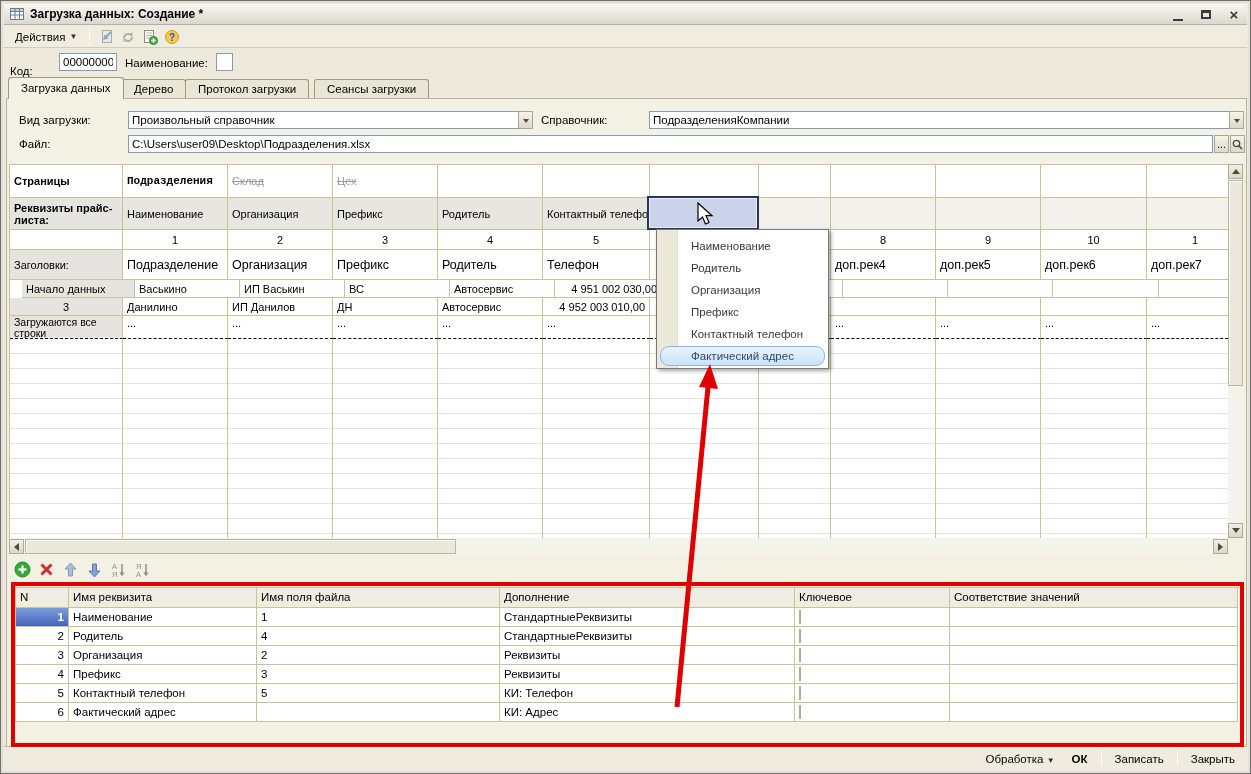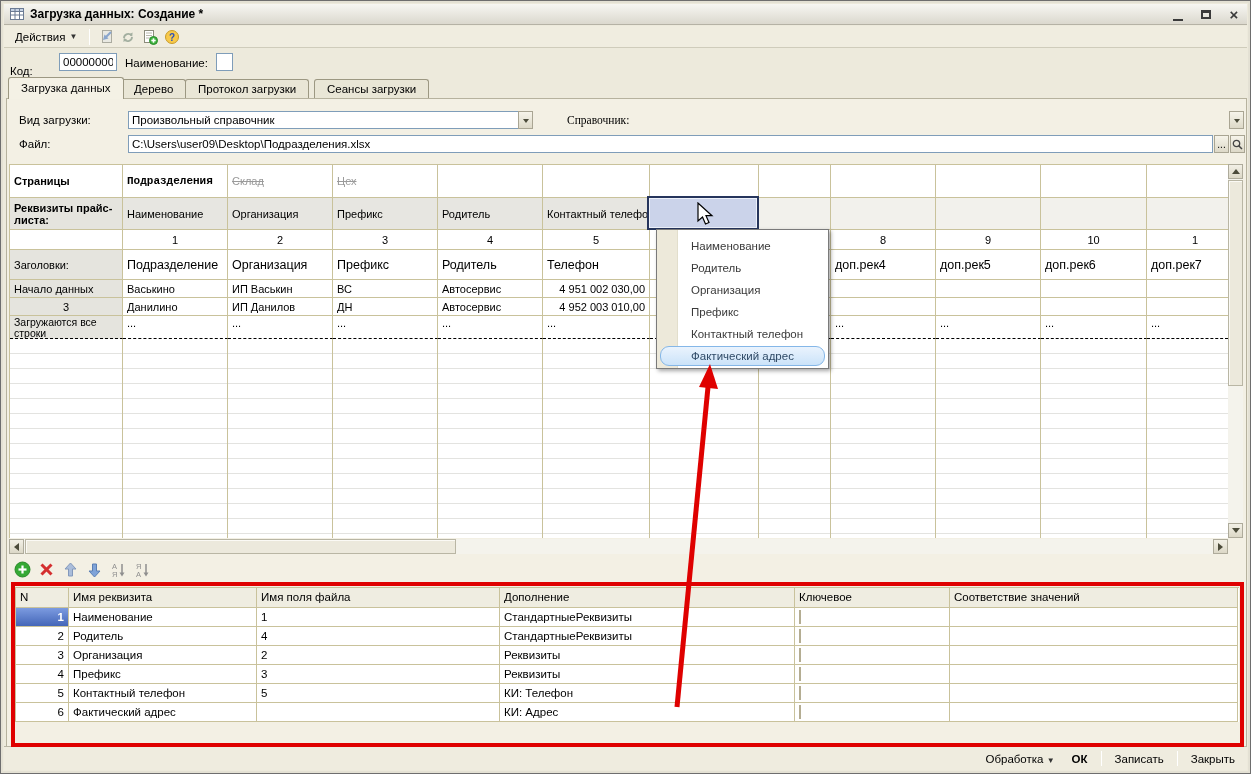--- a/index.html
+++ b/index.html
@@ -180,21 +180,22 @@
 
   <div class="tab active" style="left:7px;">Загрузка данных</div>
   <div class="tab" style="left:120px;">Дерево</div>
   <div class="tab" style="left:184px;">Протокол загрузки</div>
   <div class="tab" style="left:313px;">Сеансы загрузки</div>
   <div class="panel"></div>
 
   <span class="lbl" style="left:18px;top:113px;z-index:2;">Вид загрузки:</span>
   <input class="inp" style="left: 127px; top: 110px; width: 391px; height: 18px; z-index: 2;" readonly="" value="Произвольный справочник">
   <span class="combo-btn" style="left:517px;top:110px;height:18px;z-index:2;"></span>
-  <span class="lbl" style="left:566px;top:113px;z-index:2;font-family:Liberation Serif, serif;">Справочник:</span>
+  <span class="lbl" style="left:540px;top:113px;z-index:2;">Справочник:</span>
+  <input class="inp" style="left: 648px; top: 110px; width: 581px; height: 18px; z-index: 2;" readonly="" value="ПодразделенияКомпании">
   <span class="combo-btn" style="left:1228px;top:110px;height:18px;z-index:2;"></span>
 
   <span class="lbl" style="left:18px;top:137px;z-index:2;">Файл:</span>
   <input class="inp" style="left: 127px; top: 134px; width: 1085px; height: 18px; z-index: 2;" readonly="" value="C:\Users\user09\Desktop\Подразделения.xlsx">
   <span class="sq-btn" style="left:1213px;top:134px;width:15px;height:18px;z-index:2;">...</span>
   <span class="sq-btn" style="left:1229px;top:134px;width:15px;height:18px;z-index:2;">
     <svg width="11" height="11">
         <circle cx="4.5" cy="4.5" r="3.2" fill="none" stroke="#444" stroke-width="1.3"></circle>
         <line x1="7" y1="7" x2="10" y2="10" stroke="#444" stroke-width="1.5"></line>
       </svg>
@@ -255,21 +256,21 @@
       <div class="gc ghead" style="width:105px;">Родитель</div>
       <div class="gc ghead" style="width:107px;">Телефон</div>
       <div class="gc ghead" style="width:109px;"></div>
       <div class="gc ghead" style="width:72px;"></div>
       <div class="gc ghead" style="width:105px;">доп.рек4</div>
       <div class="gc ghead" style="width:105px;">доп.рек5</div>
       <div class="gc ghead" style="width:106px;">доп.рек6</div>
       <div class="gc ghead" style="width:81px;border-right:none;">доп.рек7</div>
     </div>
 
-    <div class="grow" style="top:115px;height:18px;">
+    <div class="grow" style="top:115px;height:18px;margin-left:12px;">
       <div class="gc glab" style="width:113px;">Начало данных</div>
       <div class="gc" style="width:105px;">Васькино</div>
       <div class="gc" style="width:105px;">ИП Васькин</div>
       <div class="gc" style="width:105px;">ВС</div>
       <div class="gc" style="width:105px;">Автосервис</div>
       <div class="gc gright" style="width:107px;">4 951 002 030,00</div>
       <div class="gc" style="width:109px;"></div>
         <div class="gc" style="width:72px;"></div>
       <div class="gc" style="width:105px;"></div>
         <div class="gc" style="width:105px;"></div>

